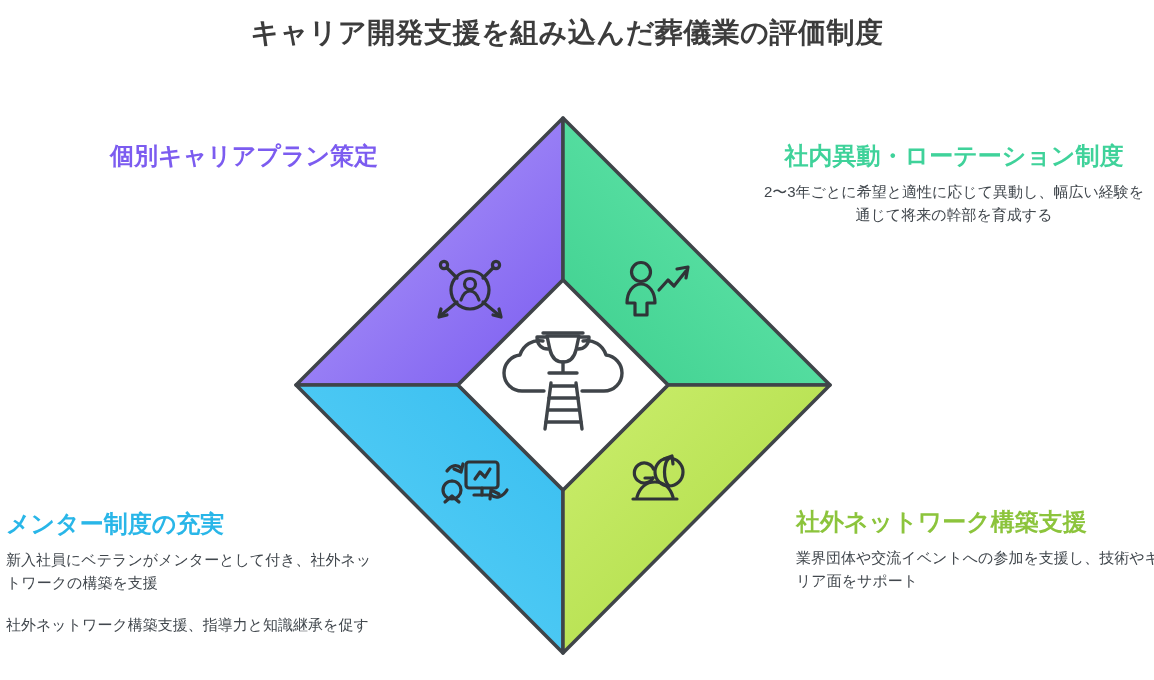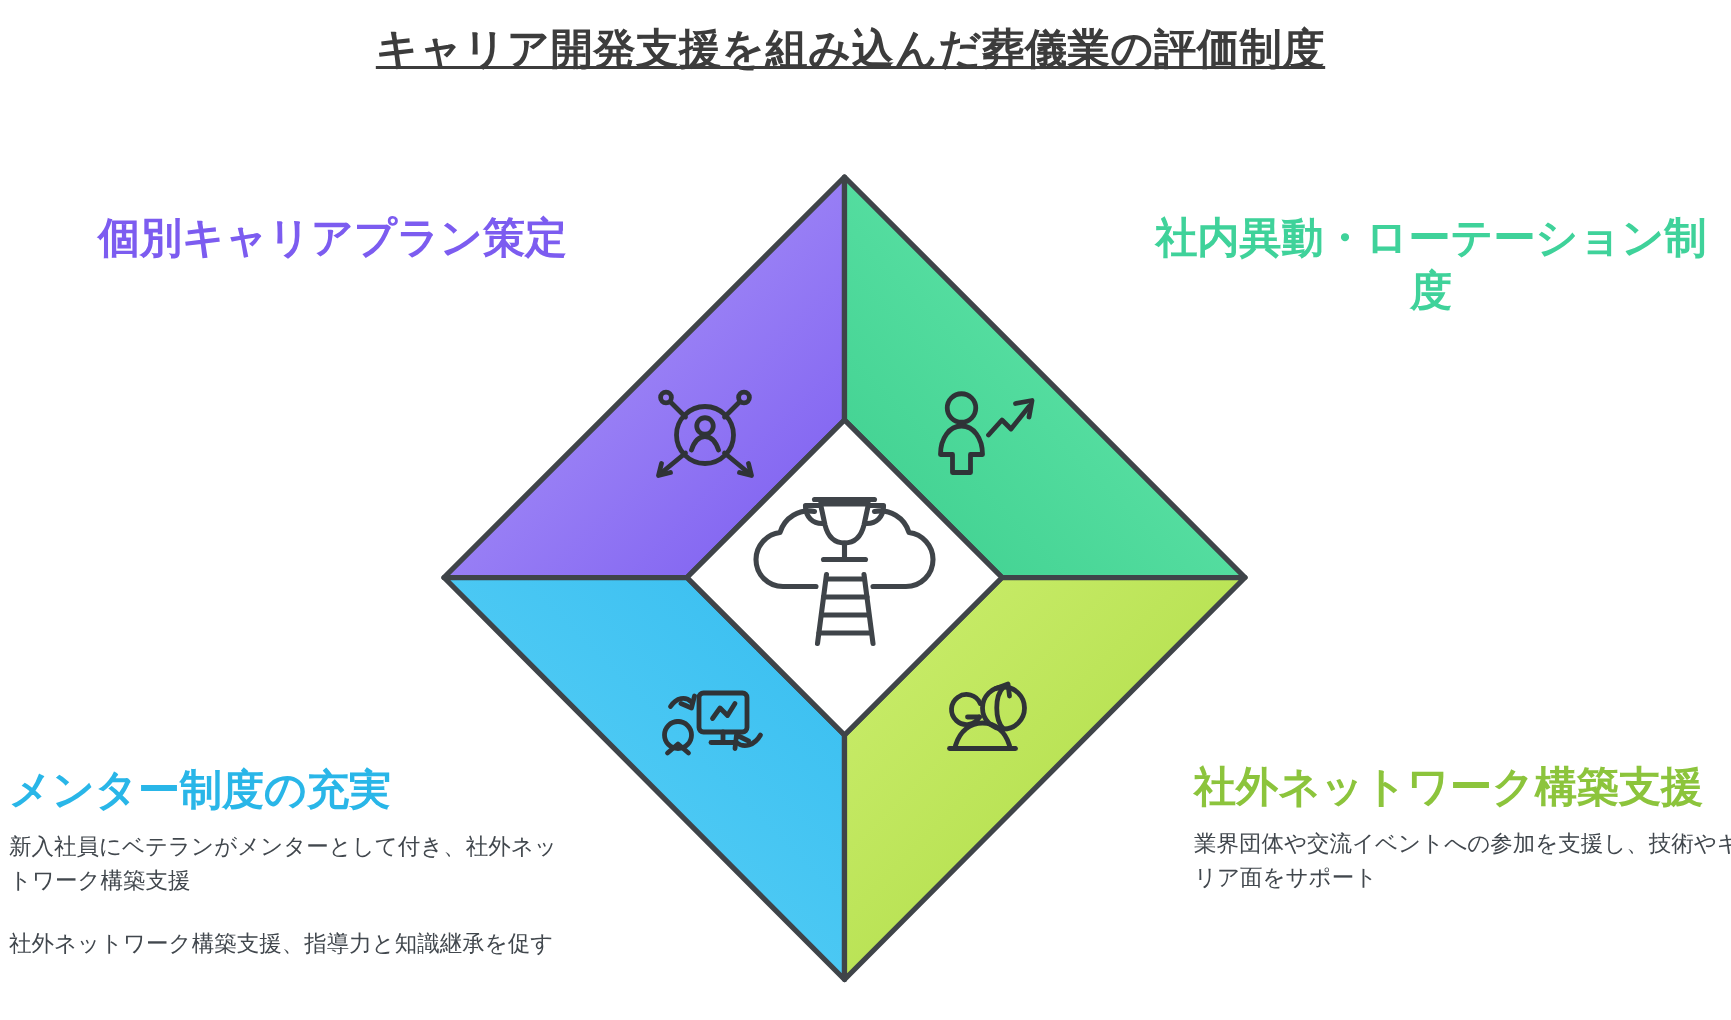--- a/index.html
+++ b/index.html
@@ -21,37 +21,36 @@
   .page-title {
     position: absolute;
     top: 14px;
     left: 0;
     width: 1134px;
     text-align: center;
     font-size: 28px;
     font-weight: bold;
     color: #3c3c3c;
     letter-spacing: 0.5px;
-    text-decoration: underline;
   }
 
   
   .diamond-svg {
     position: absolute;
     left: 0;
     top: 0;
     width: 1154px;
     height: 680px;
   }
 
   
   .block { position: absolute; }
 
   .block-title {
-    font-size: 28px;
+    font-size: 24px;
     font-weight: bold;
     line-height: 1.25;
     margin-bottom: 9px;
   }
   .block-body {
     font-size: 15px;
     line-height: 1.55;
     color: #41474d;
   }
   .block-body + .block-body { margin-top: 18px; }
@@ -189,25 +188,26 @@
       <path d="M664 459 l8,-3 l1,8"></path>
     </g>
   </svg>
 
   <div class="block tl">
     <div class="block-title c-purple">個別キャリアプラン策定</div>
   </div>
 
   <div class="block tr">
     <div class="block-title c-green">社内異動・ローテーション制度</div>
+    <div class="block-body">2〜3年ごとに希望と適性に応じて異動し、幅広い経験を通じて将来の幹部を育成する</div>
   </div>
 
   <div class="block bl">
     <div class="block-title c-cyan">メンター制度の充実</div>
-    <div class="block-body">新入社員にベテランがメンターとして付き、社外ネットワーク構築支援</div>
+    <div class="block-body">新入社員にベテランがメンターとして付き、社外ネットワークの構築を支援</div>
     <div class="block-body">社外ネットワーク構築支援、指導力と知識継承を促す</div>
   </div>
 
   <div class="block br">
     <div class="block-title c-lime">社外ネットワーク構築支援</div>
     <div class="block-body">業界団体や交流イベントへの参加を支援し、技術やキャリア面をサポート</div>
   </div>
 
 </div>
 

